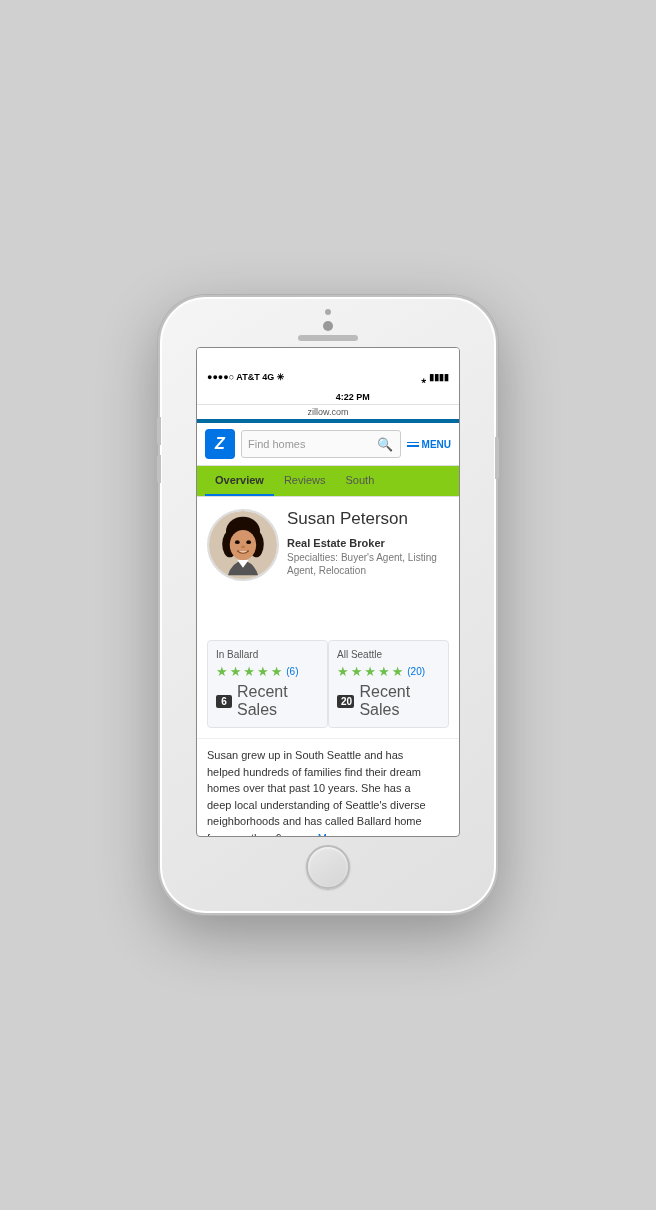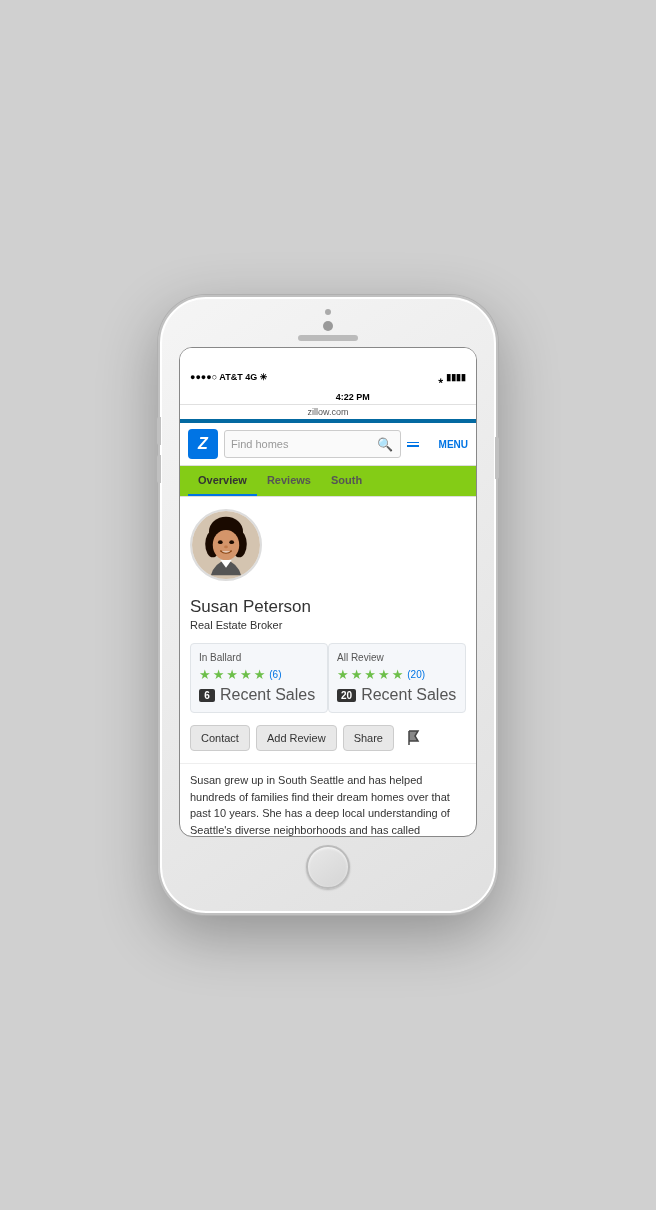--- a/index.html
+++ b/index.html
@@ -47,23 +47,23 @@
     
     .phone-speaker {
       width: 60px;
       height: 6px;
       background: #bbb;
       border-radius: 3px;
       margin-bottom: 6px;
     }
 
     .phone-screen-wrapper {
-      width: 298px;
+      width: 264px;
       height: 490px;
-      border-radius: 13px;
+      border-radius: 4px;
       overflow: hidden;
       background: #fff;
       border: 1.5px solid #888;
       flex-shrink: 0;
     }
 
     
     .phone-home-button {
       width: 44px;
       height: 44px;
@@ -139,21 +139,21 @@
       font-size: 11px;
       color: #999;
     }
     .search-icon {
       color: #0074e4;
       font-size: 13px;
     }
     .menu-button {
       display: flex;
       align-items: center;
-      gap: 20px;
+      gap: 3px;
       color: #0074e4;
       font-size: 10px;
       font-weight: 700;
       white-space: nowrap;
     }
     .menu-lines {
       display: flex;
       flex-direction: column;
       gap: 2px;
     }
@@ -166,38 +166,37 @@
     
     .tabs {
       display: flex;
       background: #84cc16;
       border-bottom: 1px solid #ddd;
       padding: 0 8px;
     }
     .tab {
       padding: 8px 10px;
       font-size: 11px;
-      font-weight: 700;
+      font-weight: 400;
       color: #555;
       cursor: pointer;
       border-bottom: 2px solid transparent;
     }
     .tab.active {
       color: #333;
       border-bottom: 2px solid #0074e4;
       font-weight: 800;
     }
 
     
     .agent-profile {
       display: flex;
       padding: 12px 10px;
-      gap: 16px;
+      gap: 8px;
       align-items: flex-start;
-      flex-direction: column;
     }
     .agent-avatar {
       width: 72px;
       height: 72px;
       border-radius: 50%;
       border: 2px solid #ddd;
       overflow: hidden;
       flex-shrink: 0;
       background: #e8e0d8;
       display: flex;
@@ -207,36 +206,37 @@
     
     .agent-info { flex: 1; }
     .agent-name {
       font-size: 17px;
       font-weight: 300;
       color: #333;
       line-height: 1.2;
     }
     .agent-title {
       font-size: 11px;
-      font-weight: 400;
+      font-weight: 700;
       color: #333;
-      margin-top: 2px;
+      margin-top: 8px;
     }
     .agent-specialties {
       font-size: 10px;
       color: #777;
       margin-top: 2px;
       line-height: 1.3;
     }
 
     
     .stats-section {
       display: flex;
       padding: 0 10px 10px 10px;
       gap: 0;
+      margin-top: 47px;
     }
     .stat-box {
       flex: 1;
       background: #f5f7fa;
       border: 1px solid #e0e4e8;
       border-radius: 4px;
       padding: 8px;
     }
     .stat-region {
       font-size: 10px;
@@ -422,20 +422,21 @@
 
           <ellipse cx="36" cy="38" rx="2" ry="1.5" fill="#c07a4a"></ellipse>
 
           <path d="M20 68 Q24 55 36 52 Q48 55 52 68 Z" fill="#555"></path>
           <path d="M30 52 L36 60 L42 52" fill="#fff"></path>
         </svg>
       </div>
       <div class="agent-info">
         <div class="agent-name">Susan Peterson</div>
         <div class="agent-title">Real Estate Broker</div>
+        <div class="agent-specialties">Specialties: Buyer's Agent, Listing Agent, Relocation</div>
       </div>
     </div>
 
     <div class="stats-section">
 
       <div class="stat-box">
         <div class="stat-region">In Ballard</div>
         <div class="stars">
           <span class="star">★</span>
           <span class="star">★</span>
@@ -444,46 +445,36 @@
           <span class="star">★</span>
           <span class="star-count">(6)</span>
         </div>
         <div class="sales-row">
           <span class="sales-badge">6</span>
           <span class="sales-label">Recent Sales</span>
         </div>
       </div>
 
       <div class="stat-box">
-        <div class="stat-region">All Review</div>
+        <div class="stat-region">All Seattle</div>
         <div class="stars">
           <span class="star">★</span>
           <span class="star">★</span>
           <span class="star">★</span>
           <span class="star">★</span>
           <span class="star">★</span>
           <span class="star-count">(20)</span>
         </div>
         <div class="sales-row">
           <span class="sales-badge">20</span>
           <span class="sales-label">Recent Sales</span>
         </div>
       </div>
     </div>
 
-    <div class="action-buttons">
-      <button class="action-btn">Contact</button>
-      <button class="action-btn">Add Review</button>
-      <button class="action-btn">Share</button>
-      <div class="flag-btn">
-        <svg width="18" height="18" viewBox="0 0 18 18">
-          <path d="M3 2 L3 16 M3 2 L12 2 L9 7 L12 12 L3 12" stroke="#444" stroke-width="1.5" fill="#888"></path>
-        </svg>
-      </div>
-    </div>
 
     <div class="description">
       <span>Susan grew up in South Seattle and has helped hundreds of families find their dream homes over that past 10 years. She has a deep local understanding of Seattle's diverse neighborhoods and has called Ballard home for more than 6 years.</span>
       <span> </span><span class="more-link">More</span>
     </div>
 
   </div>
 
   <div class="phone-home-button"></div>
 </div>

